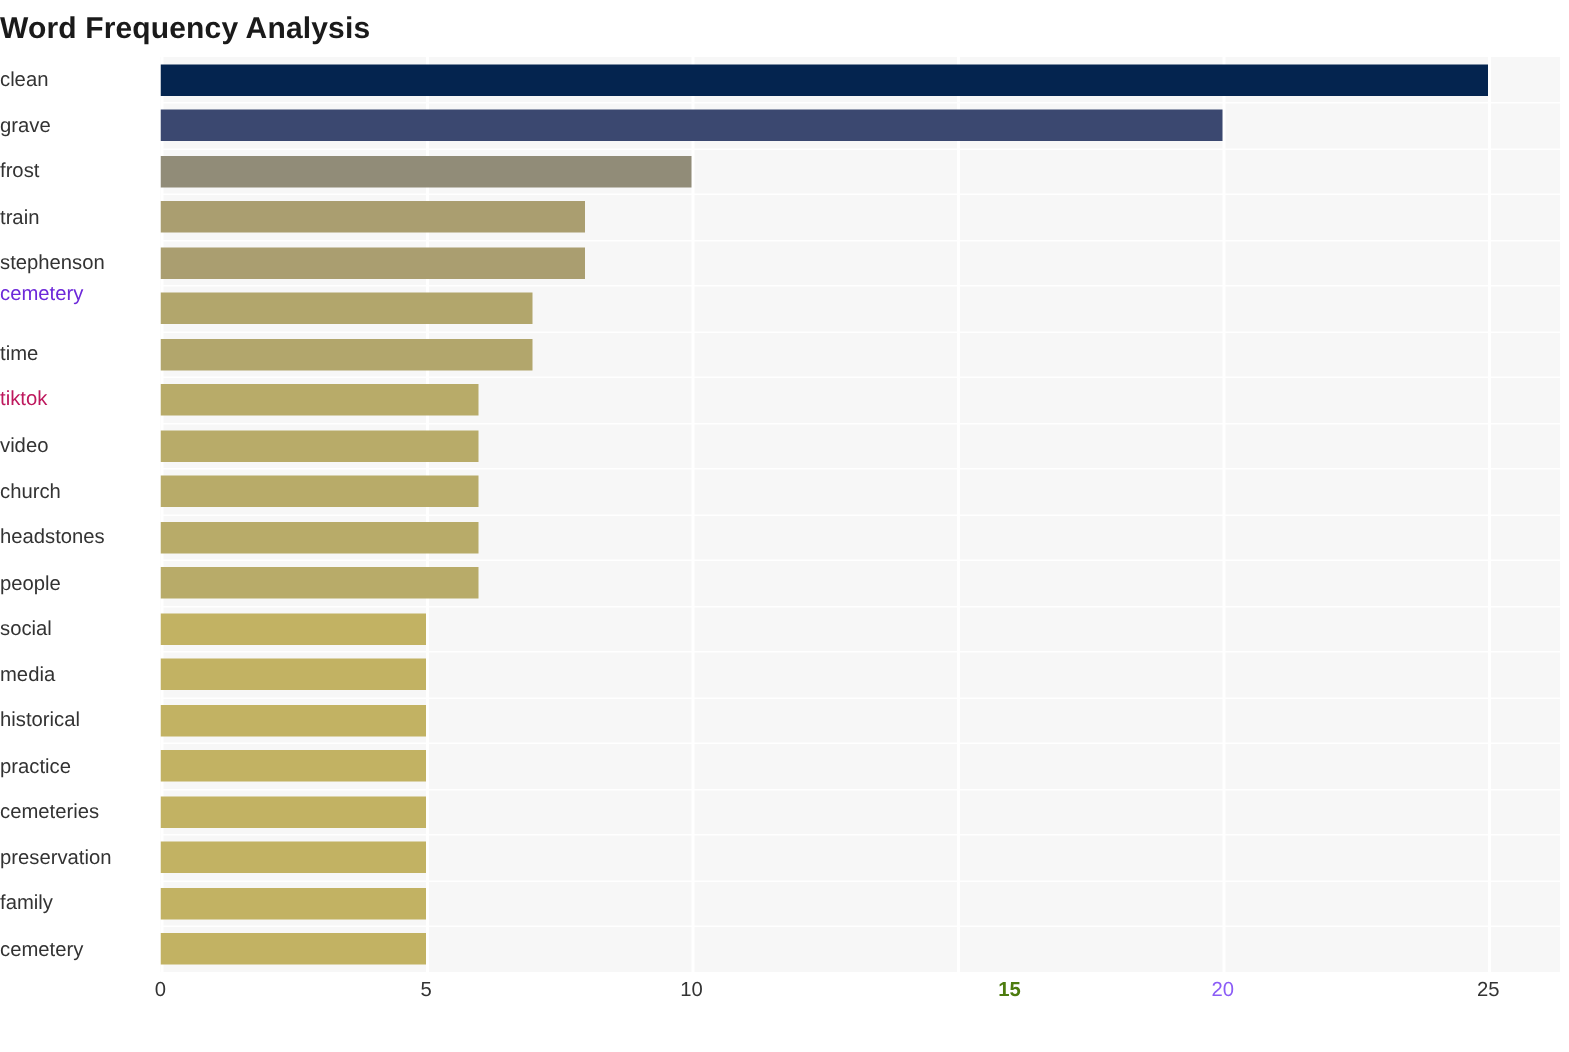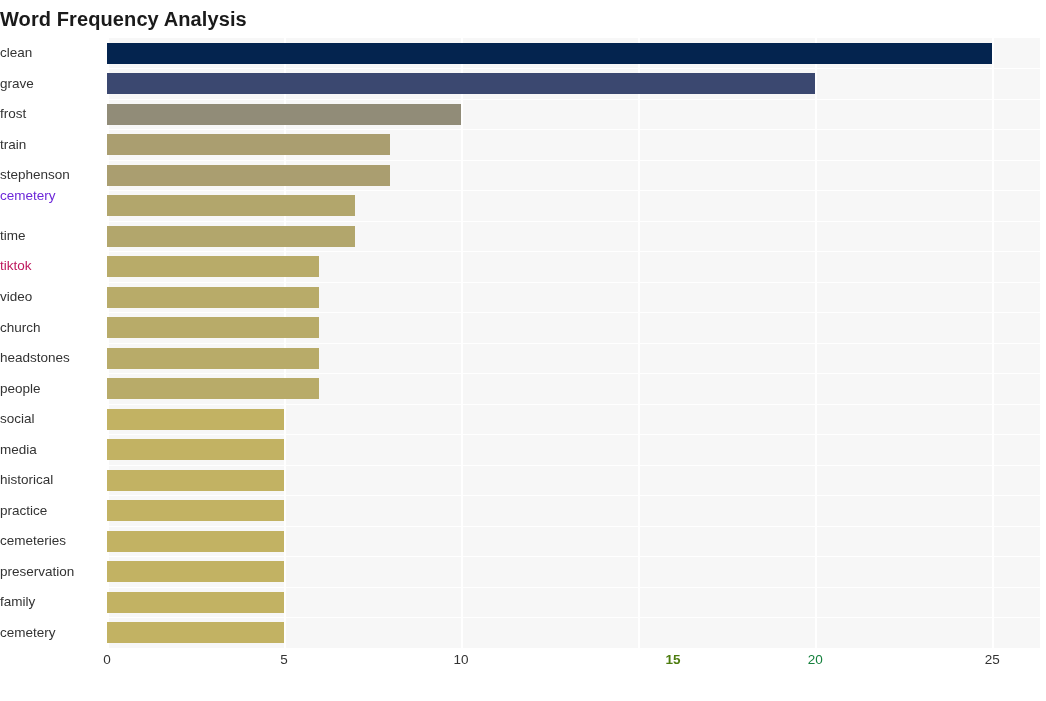--- a/index.html
+++ b/index.html
@@ -246,18 +246,18 @@
       <div class="y-tick-label" style="top: 525.75px; color: rgb(51, 51, 51); padding-left: 36px;">preservation</div>
       <div class="y-tick-label" style="top: 556.25px; color: rgb(51, 51, 51);">family</div>
       <div class="y-tick-label" style="top: 586.75px; color: rgb(51, 51, 51);">cemetery</div>
     </div>
 
   <div id="x-axis-labels">
       <div class="x-tick-label" style="left: 107px; color: rgb(51, 51, 51);">0</div>
       <div class="x-tick-label" style="left: 284.04px; color: rgb(51, 51, 51);">5</div>
       <div class="x-tick-label" style="left: 461.08px; color: rgb(51, 51, 51);">10</div>
       <div class="x-tick-label" style="left: 673px; color: #4d7c0f; font-weight: bold;">15</div>
-      <div class="x-tick-label" style="left: 815.159px; color: #15803d;">20</div>
+      <div class="x-tick-label" style="left: 815.159px; color: #8b5cf6;">20</div>
       <div class="x-tick-label" style="left: 992.199px; color: rgb(51, 51, 51);">25</div>
     </div>
 
 
 </div>
 
 </body></html>

